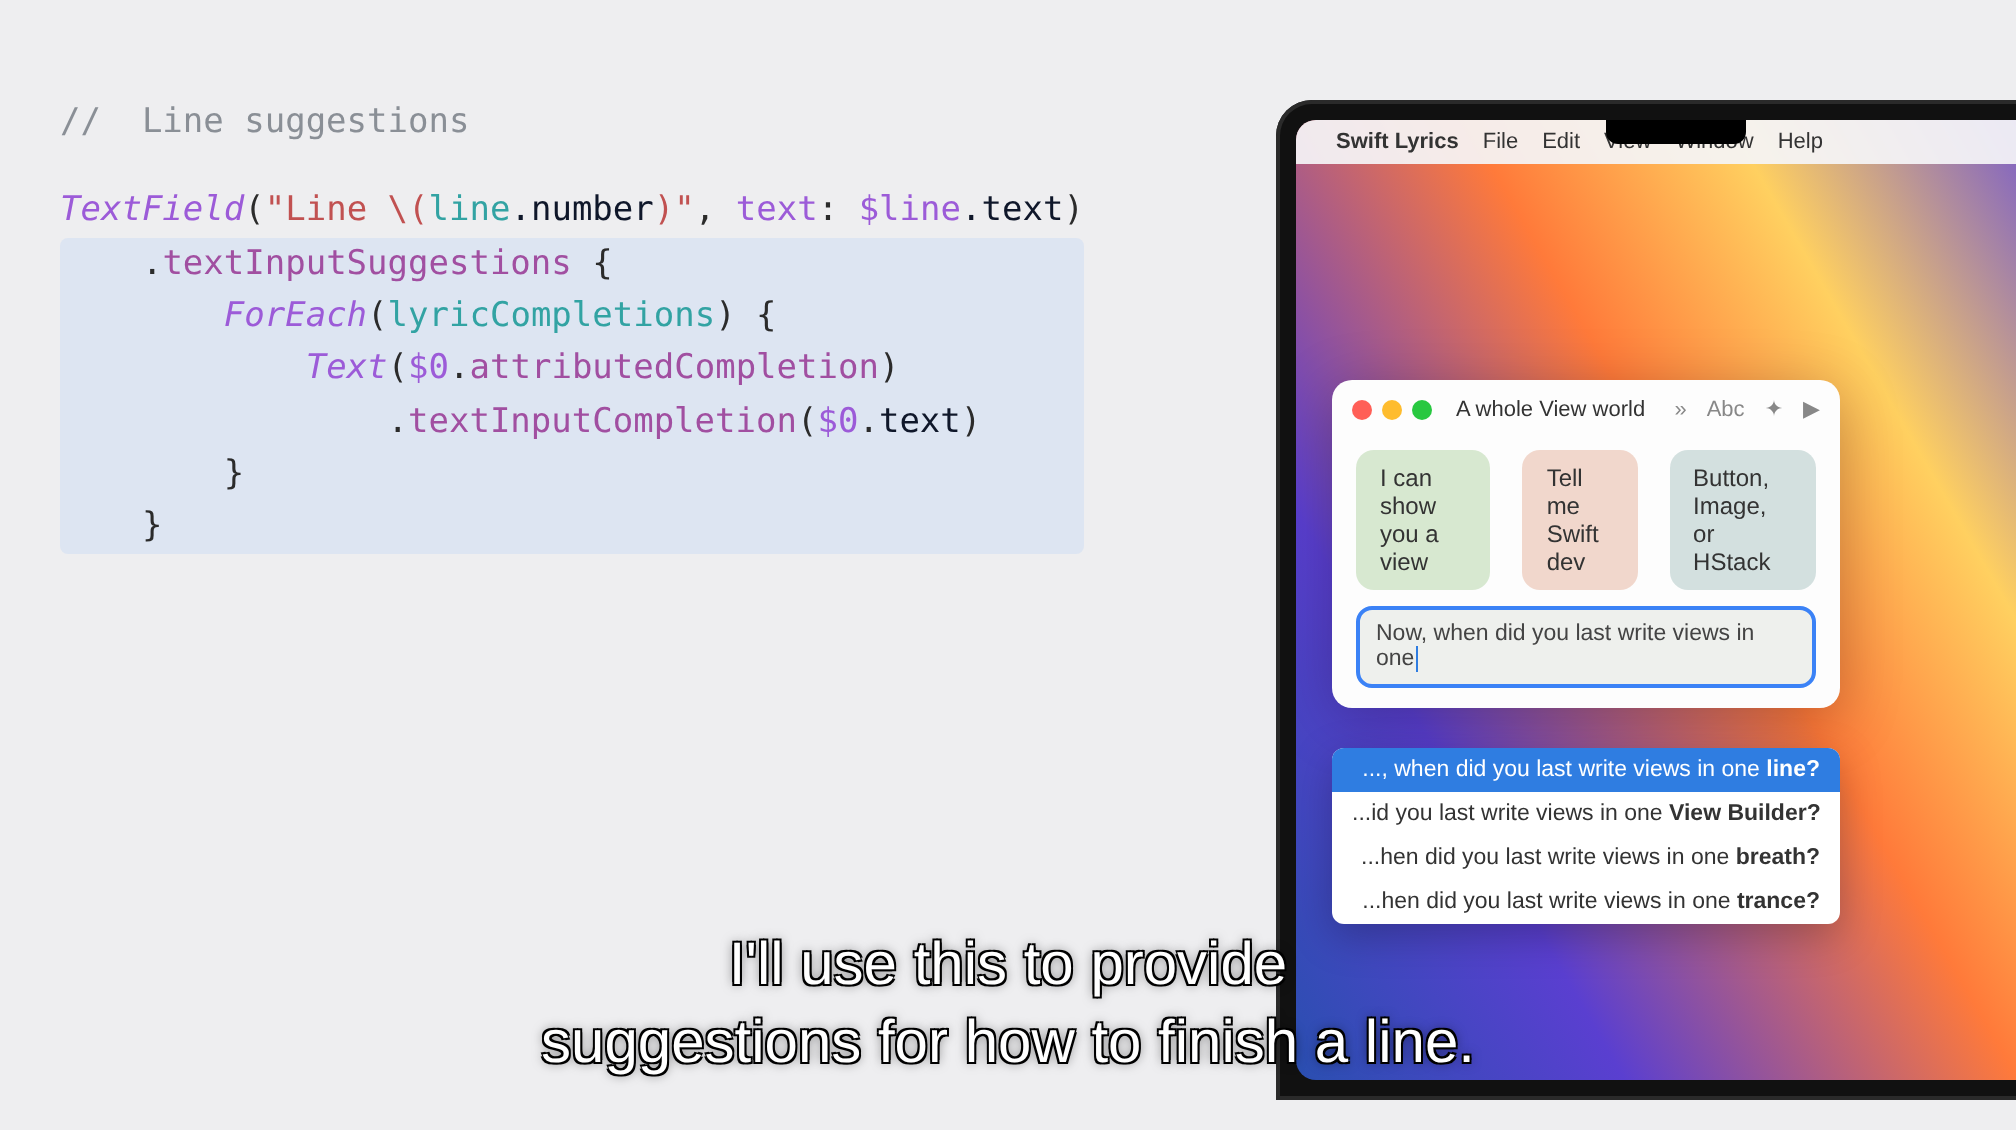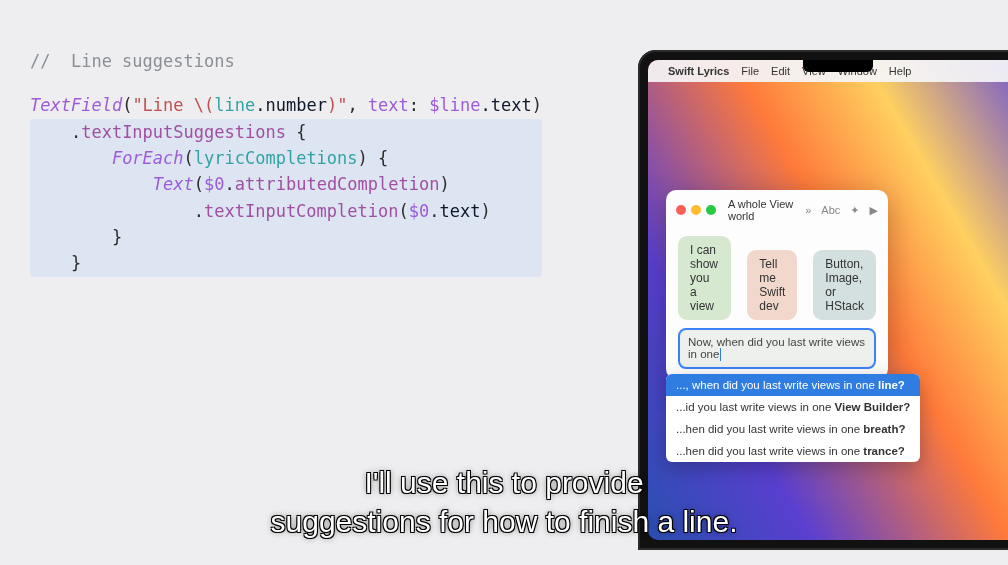--- a/index.html
+++ b/index.html
@@ -74,21 +74,21 @@
     color: #333;
     padding-left: 8px;
     gap: 12px;
   }
   .menubar .apple { font-size: 12px; }
   .menubar .apptitle { font-weight: 600; }
 
   .app-window {
     position: absolute;
     left: 18px; top: 130px;
-    width: 222px;
+    width: 254px;
     background: #fdfdfd;
     border-radius: 10px;
     box-shadow: 0 6px 30px rgba(0,0,0,0.25);
     padding-bottom: 10px;
   }
   .titlebar {
     display: flex;
     align-items: center;
     padding: 8px 10px;
     gap: 6px;
@@ -137,20 +137,21 @@
     background: #ffffff;
     border-radius: 6px;
     box-shadow: 0 6px 20px rgba(0,0,0,0.25);
     overflow:hidden;
     font-size: 11.5px;
   }
   .sug {
     padding: 5px 10px;
     color:#333;
     white-space: nowrap;
+    text-align: right;
   }
   .sug.sel {
     background:#2f7de1;
     color:#fff;
   }
   .sug b { font-weight:600; }
 
   .caption {
     position:absolute;
     bottom: 24px;

